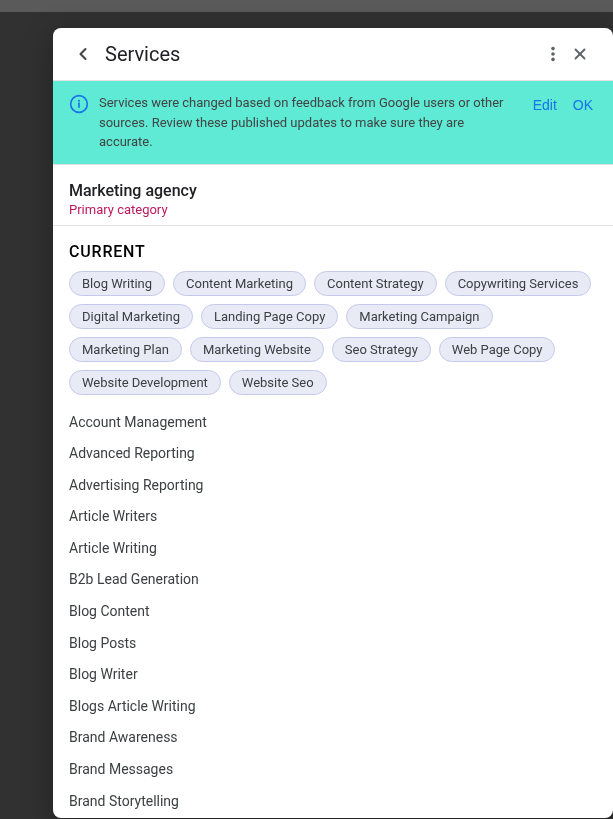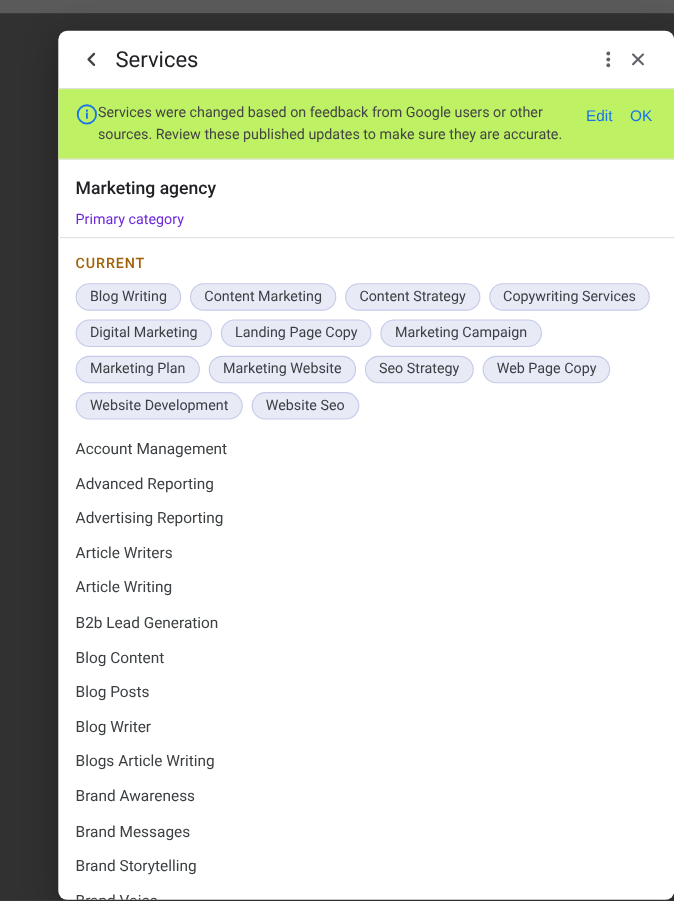--- a/index.html
+++ b/index.html
@@ -68,23 +68,24 @@
       font-size: 18px;
       display: flex;
       align-items: center;
     }
 
     
     .notice-banner {
       display: flex;
       align-items: flex-start;
       padding: 12px 16px;
-      background: #bef264;
+      background: #5eead4;
       border-bottom: 1px solid #e0e0e0;
       flex-shrink: 0;
+      gap: 10px;
     }
     .notice-icon {
       color: #1a73e8;
       font-size: 18px;
       flex-shrink: 0;
       margin-top: 1px;
     }
     .notice-text {
       flex: 1;
       font-size: 13px;
@@ -128,35 +129,35 @@
 
     
     .category-section {
       padding: 16px 16px 8px 16px;
       border-bottom: 1px solid #e0e0e0;
     }
     .category-title {
       font-size: 16px;
       font-weight: 500;
       color: #202124;
-      margin-bottom: 12px;
+      margin-bottom: 2px;
     }
     .category-subtitle {
       font-size: 13px;
-      color: #6d28d9;
+      color: #be185d;
     }
 
     
     .services-section {
       padding: 12px 16px;
     }
     .section-label {
-      font-size: 13px;
+      font-size: 16px;
       font-weight: 500;
-      color: #a16207;
+      color: #000000;
       letter-spacing: 0.8px;
       margin-bottom: 10px;
       margin-top: 4px;
     }
 
     .tags-container {
       display: flex;
       flex-wrap: wrap;
       gap: 8px;
       margin-bottom: 12px;

